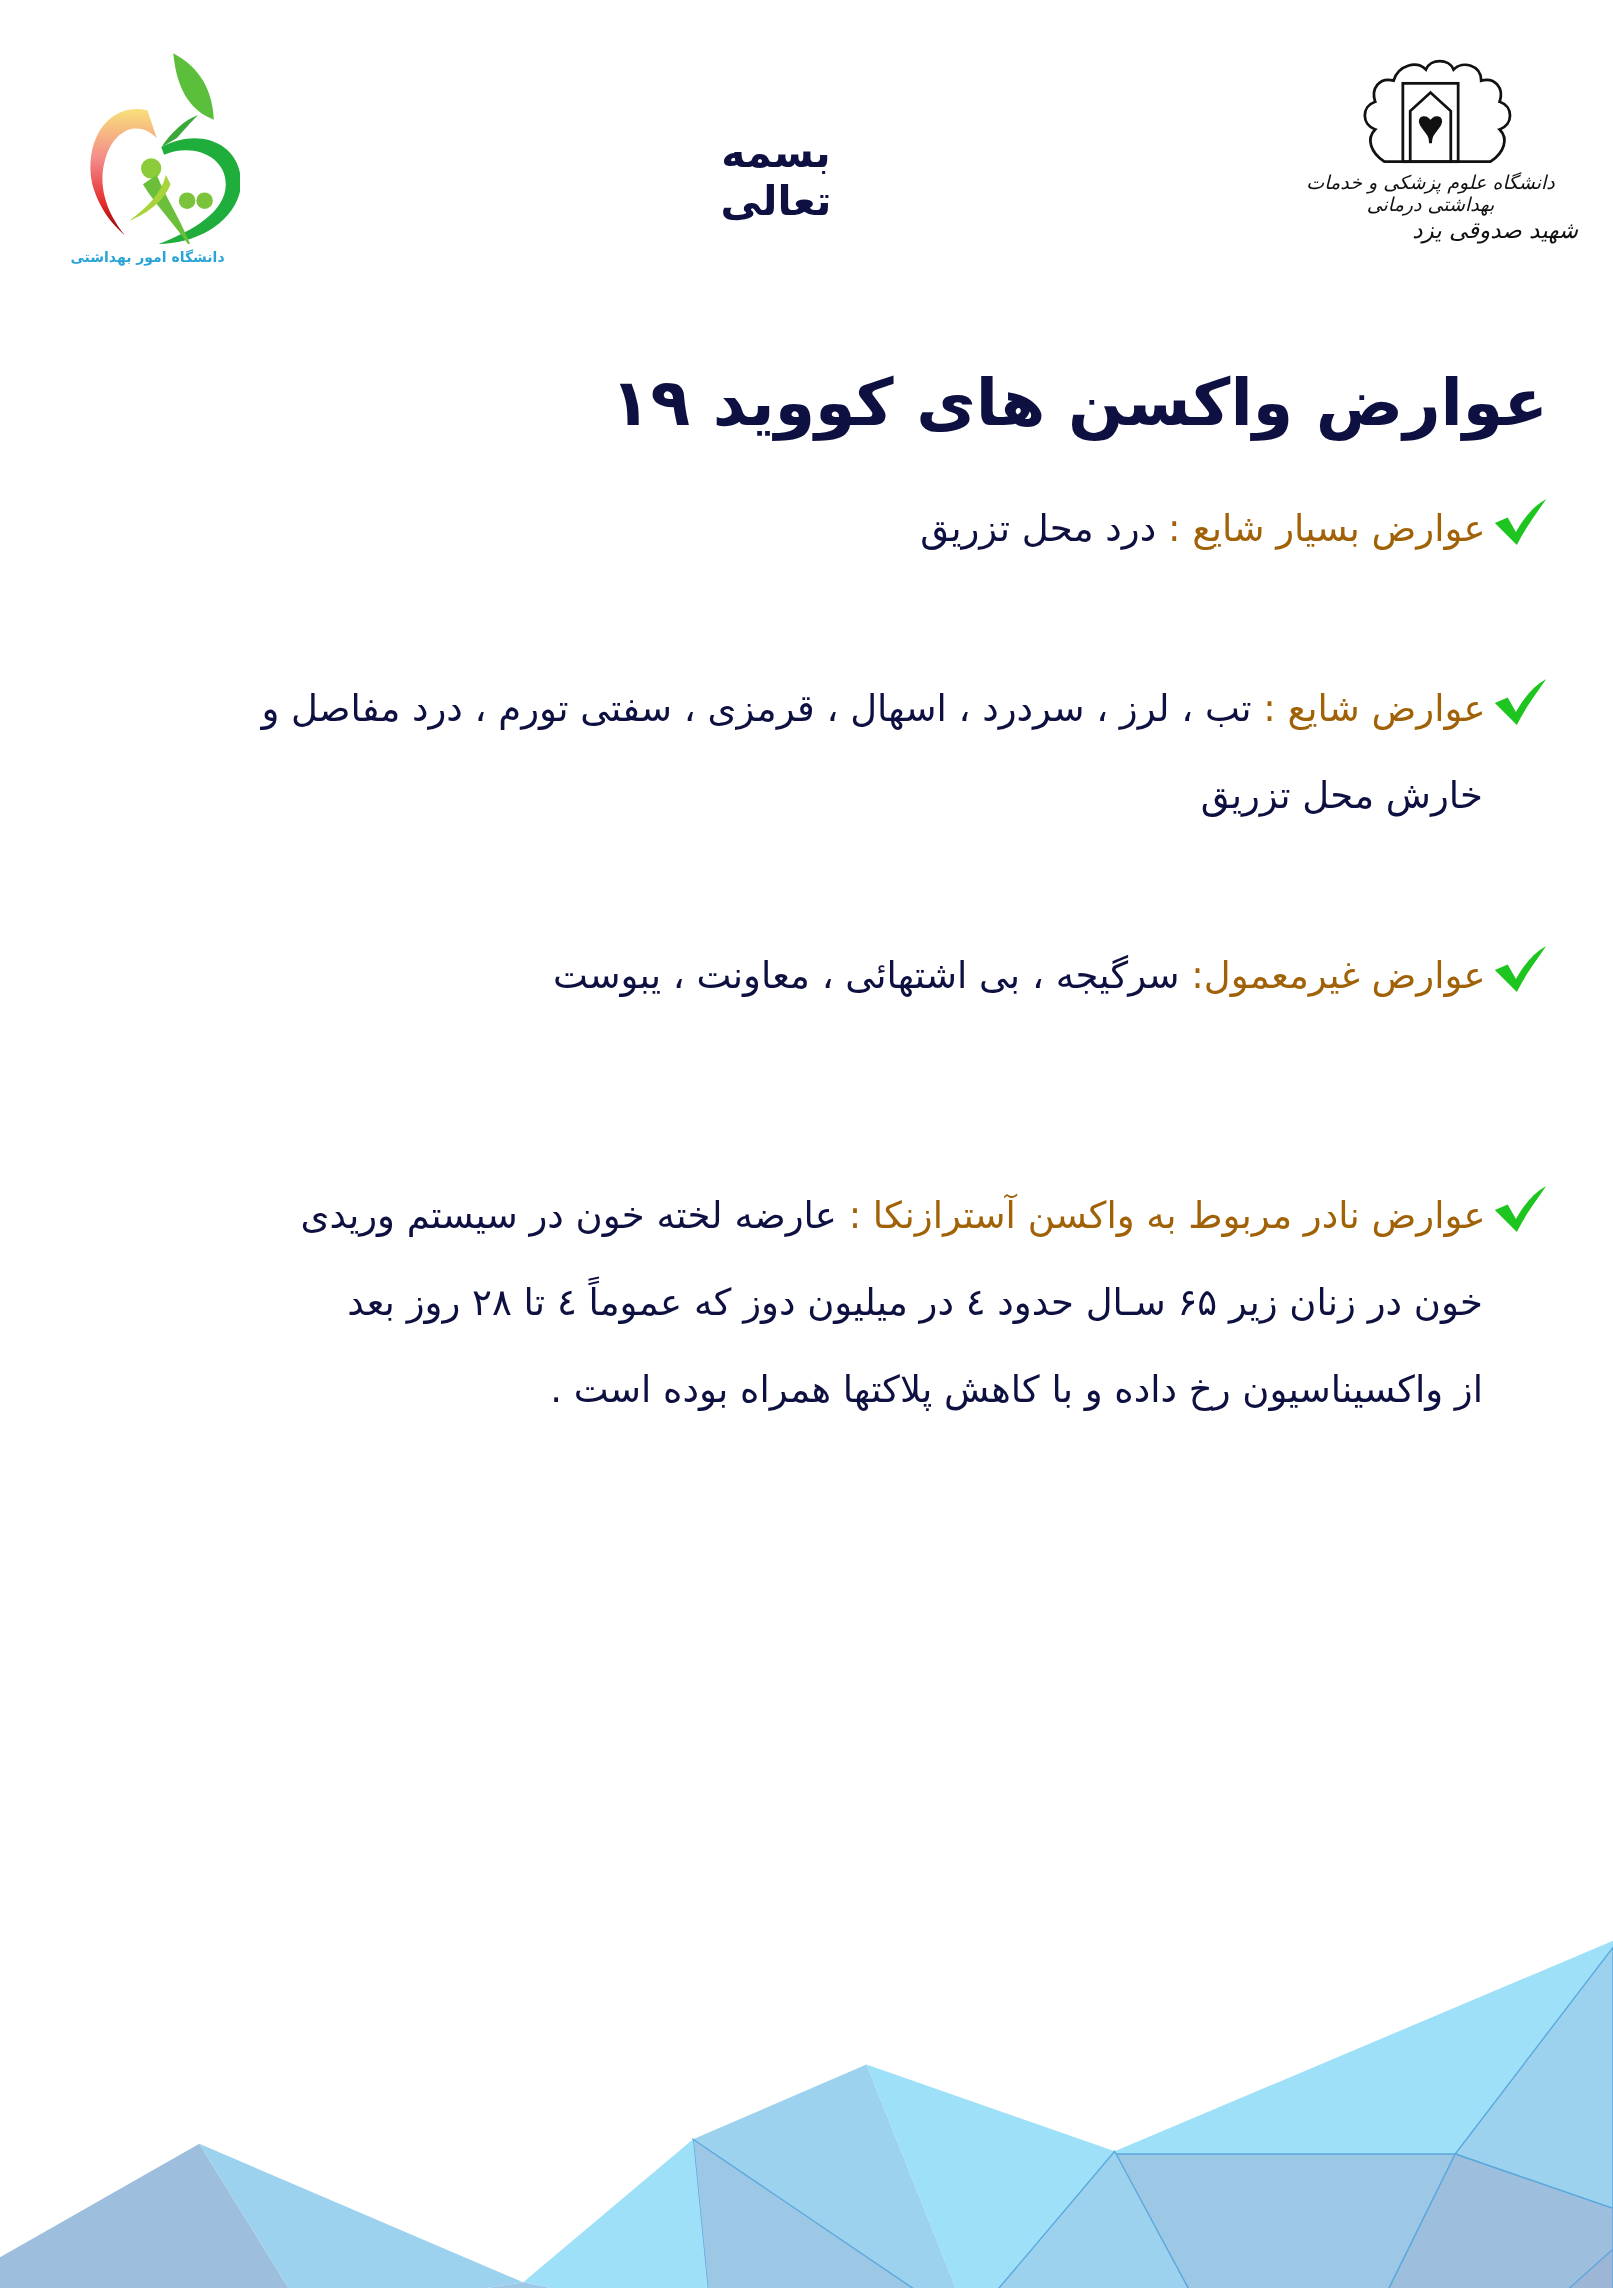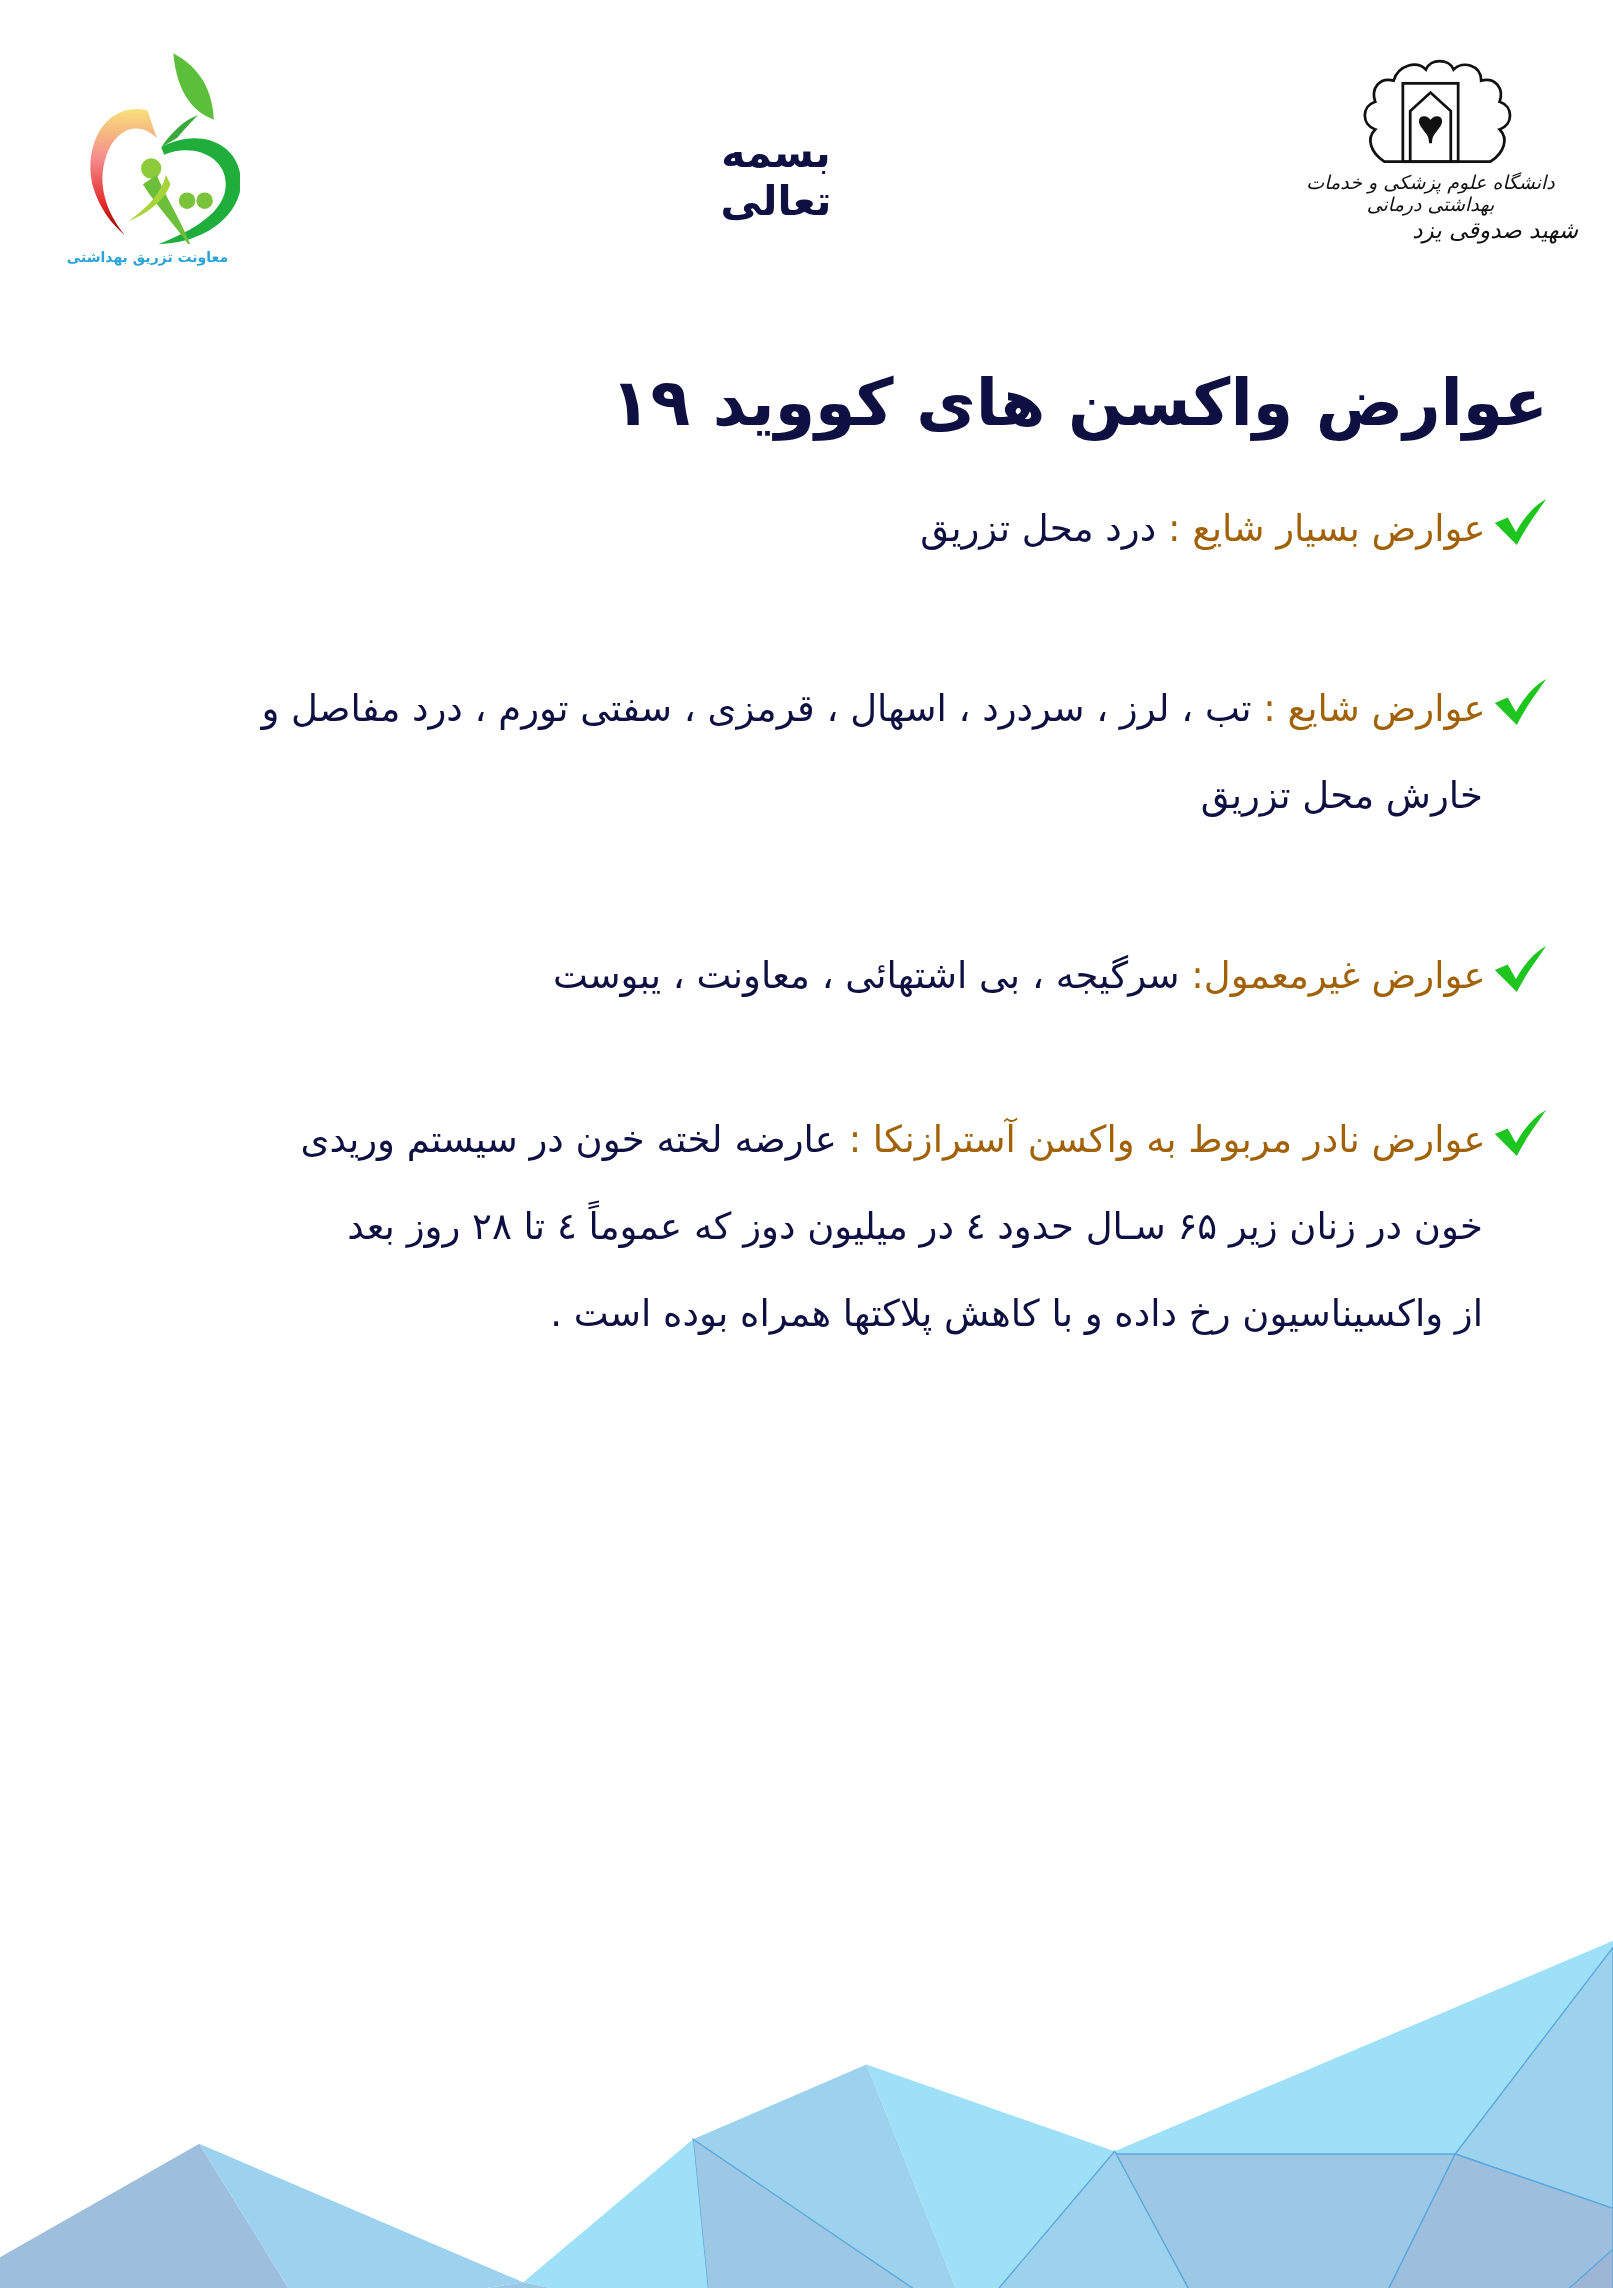--- a/index.html
+++ b/index.html
@@ -37,21 +37,21 @@
   }
   .item .check {
     display: inline-block; width: 55px; height: 46px; vertical-align: -3.7px; margin-left: 7.4px;
   }
   .item .label { color: #a16207; margin-top: 28px; }
   .item .text { color: #0d1040; }
   .item .cont { display: block; padding-right: 65px; }
   #item1 { top: 485px; width: 1384px; }
   #item2 { top: 665px; width: 1477px; }
   #item3 { top: 932px; width: 1384px; }
-  #item4 { top: 1096px; width: 1477px; text-align: right; }
+  #item4 { top: 1172px; width: 1477px; text-align: right; }
   .bg-poly { position: absolute; left: 0; top: 0; width: 1613px; height: 2289px; pointer-events: none; }
 </style>
 </head>
 <body>
 
 <svg class="bg-poly" viewBox="0 0 1748 2480">
   <g stroke="#5aa8dd" stroke-width="1.5">
 
     <polygon points="1208,2331 1748,2103 1748,2480 1208,2480" fill="#9ee0f8" stroke="none"></polygon>
     <polygon points="1577,2334 1748,2110 1748,2393" fill="#9dd2ee"></polygon>
@@ -84,21 +84,21 @@
     <path d="M128,8 C150,20 170,40 172,80 C150,72 132,52 128,8 Z" fill="#5cbf3c"></path>
     <path d="M100,70 C60,60 30,100 40,150 C50,185 70,200 75,205 C55,180 45,150 55,120 C65,90 90,80 110,100 Z" fill="url(#redArc)"></path>
     <path d="M115,110 C160,85 210,110 200,160 C190,195 150,215 112,215 C150,200 185,180 185,150 C185,120 150,105 118,118 Z" fill="#1fae3c"></path>
     <path d="M132,100 C145,85 150,80 155,75 C140,80 125,95 115,110 Z" fill="#3aa83a"></path>
     <circle cx="104" cy="133" r="11" fill="#8ccc3a"></circle>
     <circle cx="143" cy="168" r="9" fill="#7ac33a"></circle>
     <circle cx="162" cy="168" r="9" fill="#7ac33a"></circle>
     <path d="M95,150 C110,175 140,205 150,225 C140,195 120,165 110,140 Z" fill="#6cbf3a"></path>
     <path d="M125,150 C115,175 90,185 80,190 C100,175 115,160 120,140 Z" fill="#a6d43a"></path>
   </svg>
-  <div class="logo-left-caption">معاونت تزریق بهداشتی</div>
+  <div class="logo-left-caption">دانشگاه امور بهداشتی</div>
 </div>
 
 <div class="header-blessing">بسمه تعالی</div>
 
 <div class="logo-right">
   <svg width="295" height="120" viewBox="0 0 320 130">
     <g fill="none" stroke="#111" stroke-width="3">
       <path d="M110,120 C95,110 90,95 100,85 C85,80 85,60 100,55 C95,40 105,28 120,32 C125,15 145,10 155,20 C160,8 180,8 185,20 C195,10 215,15 215,32 C230,28 240,40 235,55 C250,60 250,80 235,85 C245,95 240,110 225,120 Z"></path>
       <rect x="130" y="35" width="60" height="85"></rect>
       <path d="M138,120 L138,65 L160,45 L182,65 L182,120"></path>

